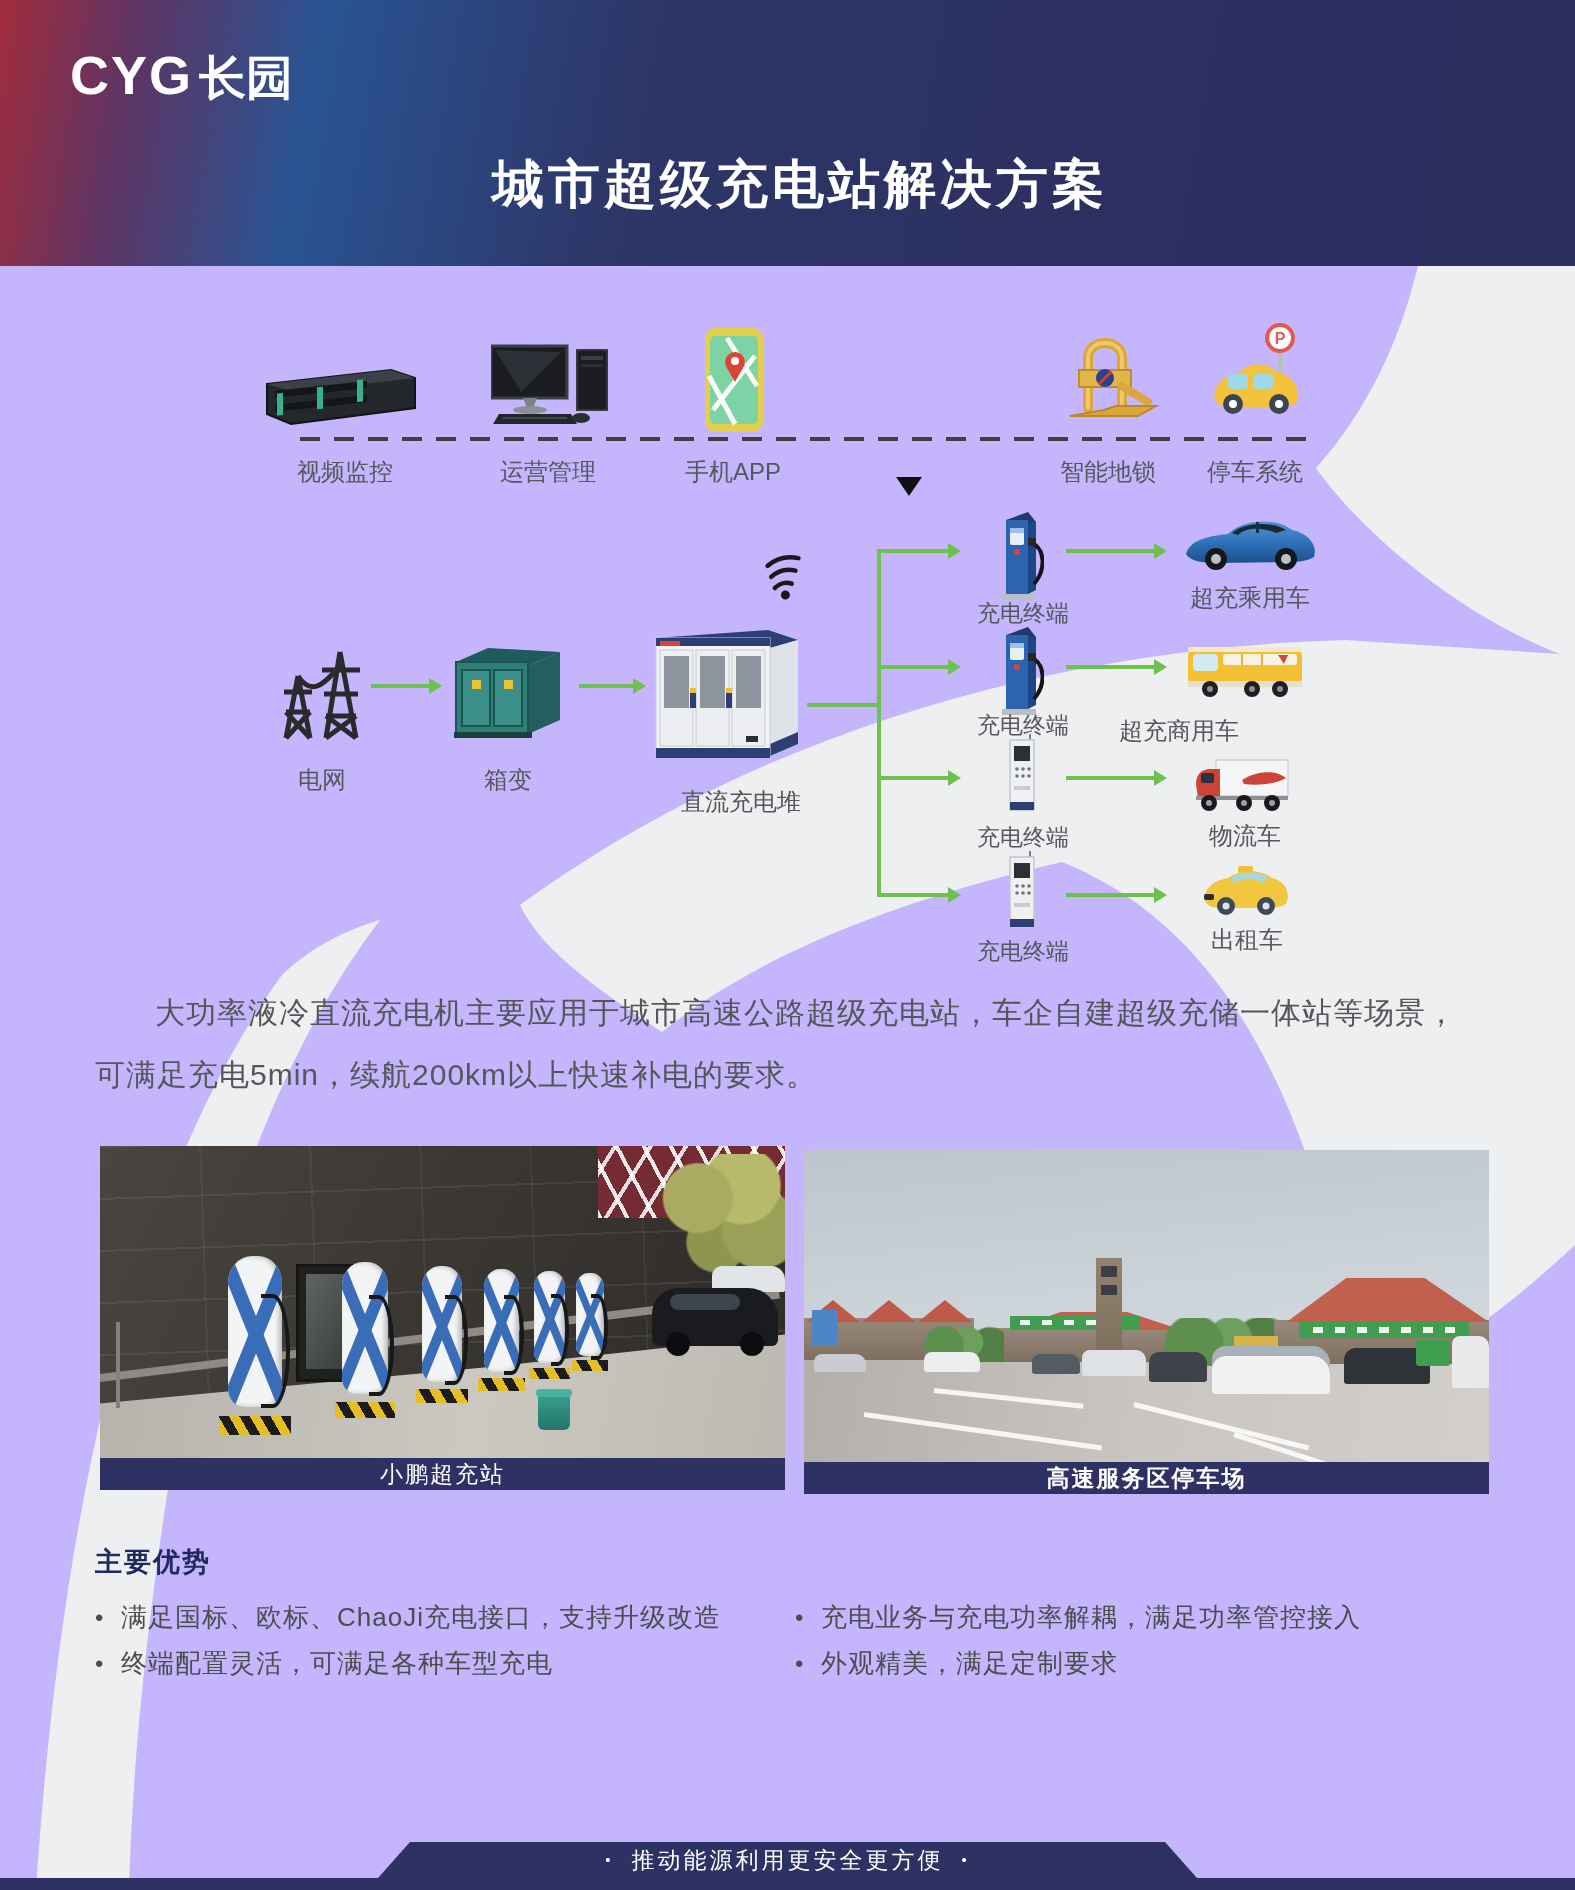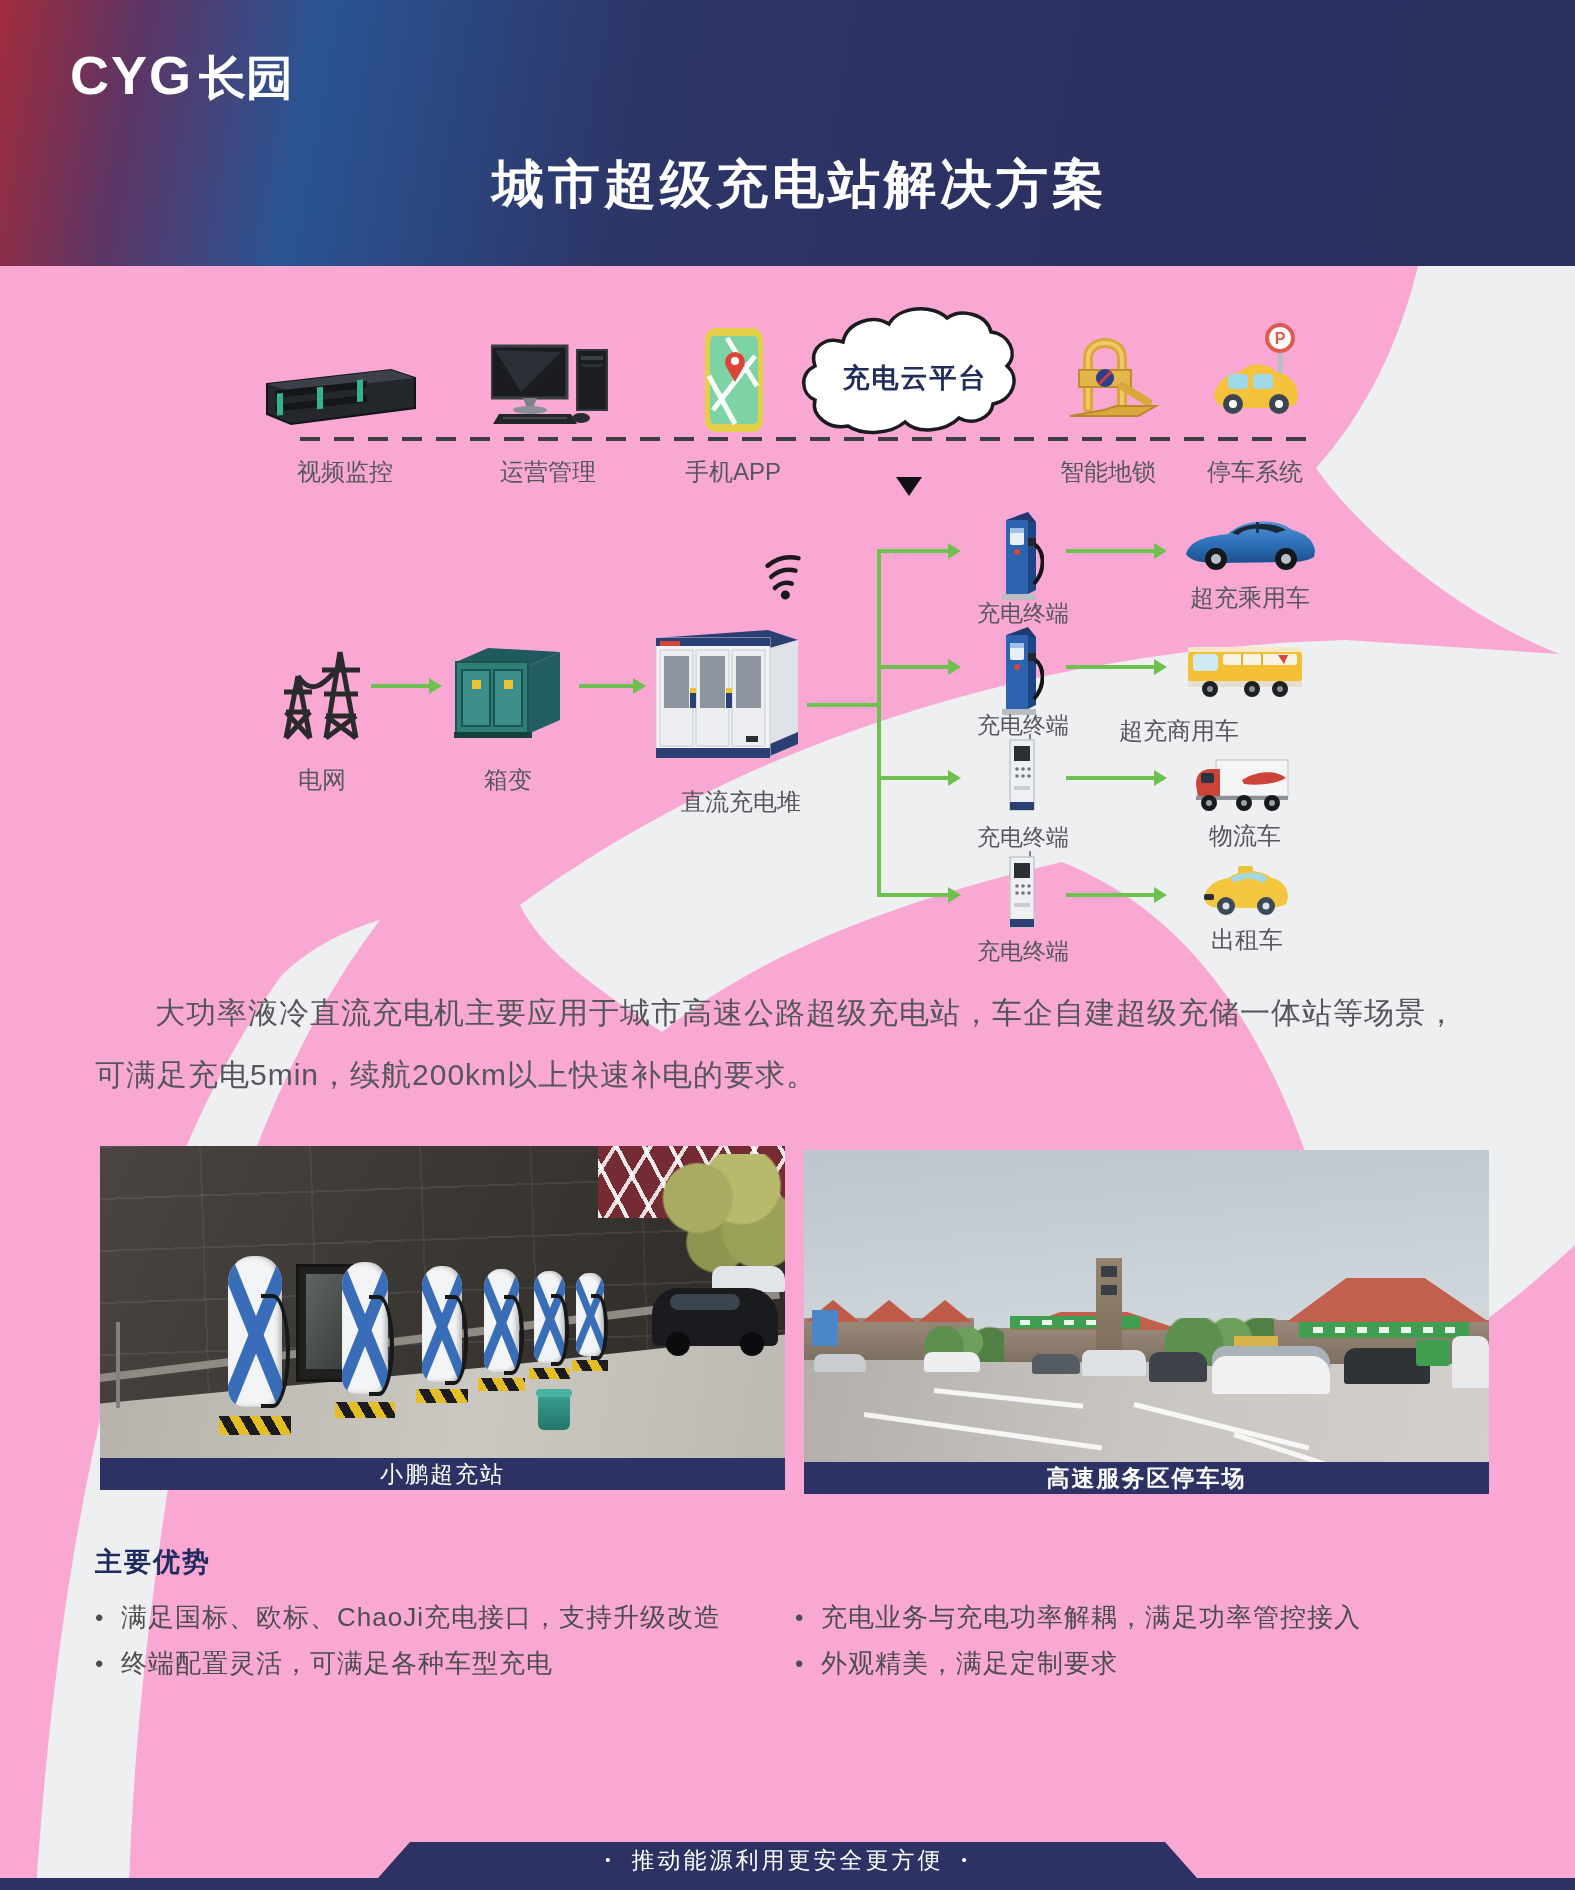--- a/index.html
+++ b/index.html
@@ -1,16 +1,16 @@
 <!DOCTYPE html>
 <html><head>
 <meta charset="utf-8">
 <style>
   html,body{margin:0;padding:0;background:#fff;}
-  #page{position:relative;width:1575px;height:1890px;overflow:hidden;background:#f9a8d4;
+  #page{position:relative;width:1575px;height:1890px;overflow:hidden;background:#c4b5fd;
         font-family:"Liberation Sans","DejaVu Sans",sans-serif;}
   .abs{position:absolute;}
   
   #bg-swoosh{position:absolute;left:0;top:0;z-index:0;}
   
   #header{position:absolute;left:0;top:0;width:1575px;height:266px;z-index:3;
           background:linear-gradient(100deg,#a12c3c 0%,#5c3565 9%,#2a5493 20%,#2d3668 40%,#2c3061 70%,#2b2f5e 100%);}
   #logo{position:absolute;left:70px;top:44px;color:#fff;white-space:nowrap;}
   #logo .cyg{font-size:54px;font-weight:bold;letter-spacing:2px;}
   #logo .cn{font-size:47px;font-weight:bold;margin-left:6px;}
@@ -178,26 +178,20 @@
           <path d="M4,48 L30,96"></path>
           <path d="M22,10 L52,58"></path>
       </g>
       <circle cx="30" cy="34" r="10" fill="#dd4438"></circle>
       <polygon points="22,40 38,40 30,54" fill="#dd4438"></polygon>
       <circle cx="30" cy="33" r="4" fill="#fff"></circle>
     </svg>
   </div>
   <div class="lbl" style="left:733px;top:456px;">手机APP</div>
 
-  <div id="cloud-wrap">
-    <svg width="240" height="158" viewBox="0 0 240 158">
-      <path d="M53,128 C34,132 16,118 20,102 C6,96 4,76 20,68 C14,50 30,38 48,44 C52,24 78,16 94,26 C104,8 138,6 152,20 C166,10 192,16 196,34 C214,36 224,56 212,68 C226,80 218,102 198,106 C196,120 178,128 164,120 C150,134 122,136 110,124 C96,136 68,138 53,128 Z" fill="#ffffff" stroke="#1b1b1f" stroke-width="3.5"></path>
-    </svg>
-    <div id="cloud-label">充电云平台</div>
-  </div>
 
   <div class="icon-box" style="left:1058px;top:326px;">
     <svg width="102" height="108" viewBox="0 0 102 108">
       <path d="M30,82 L30,32 C30,12 64,12 64,32 L64,82" fill="none" stroke="#d9a73b" stroke-width="10" stroke-linecap="round"></path>
       <path d="M30,82 L30,32 C30,12 64,12 64,32 L64,82" fill="none" stroke="#f0c866" stroke-width="4" stroke-linecap="round"></path>
       <rect x="21" y="44" width="52" height="17" fill="#e3b54a" stroke="#c08c2c" stroke-width="2"></rect>
       <circle cx="47" cy="52" r="9" fill="#2b3f8f"></circle>
       <line x1="41" y1="58" x2="53" y2="46" stroke="#d04038" stroke-width="3"></line>
       <path d="M64,60 L90,76" stroke="#d9a73b" stroke-width="8" stroke-linecap="round"></path>
       <polygon points="12,90 80,90 98,80 58,80 46,84" fill="#d9a73b" stroke="#b9882d" stroke-width="2"></polygon>

